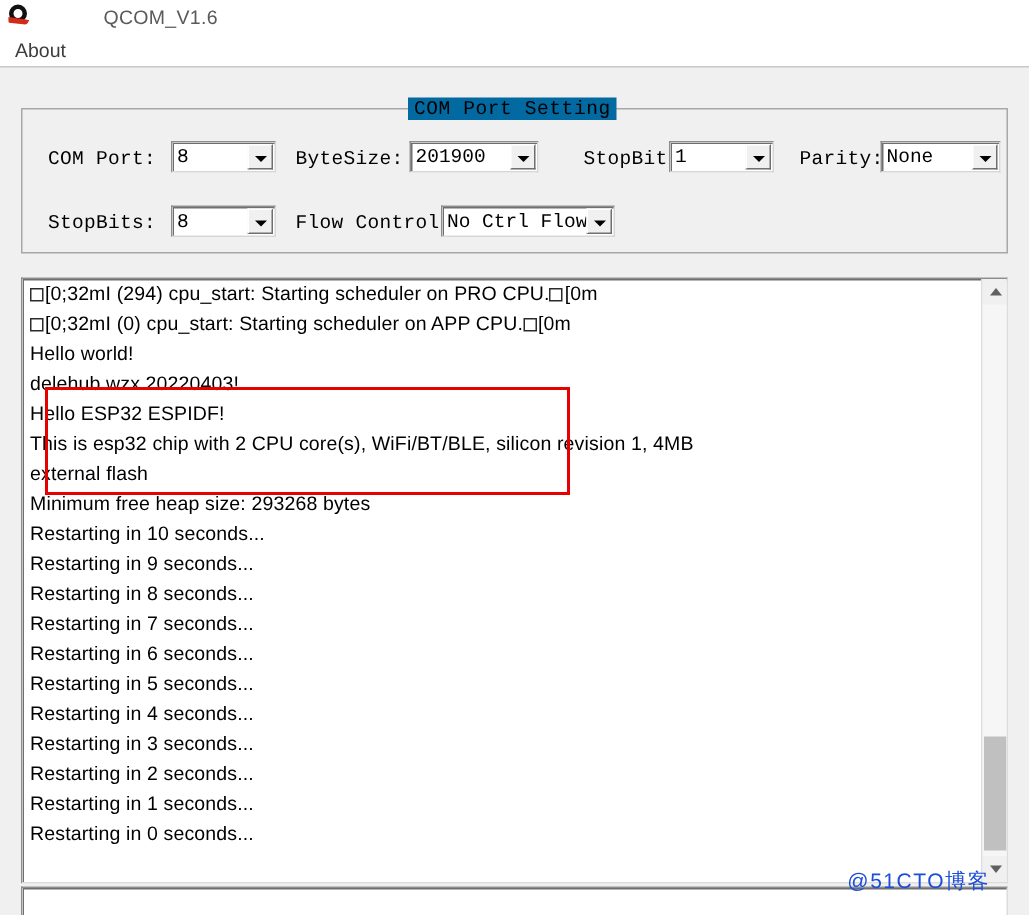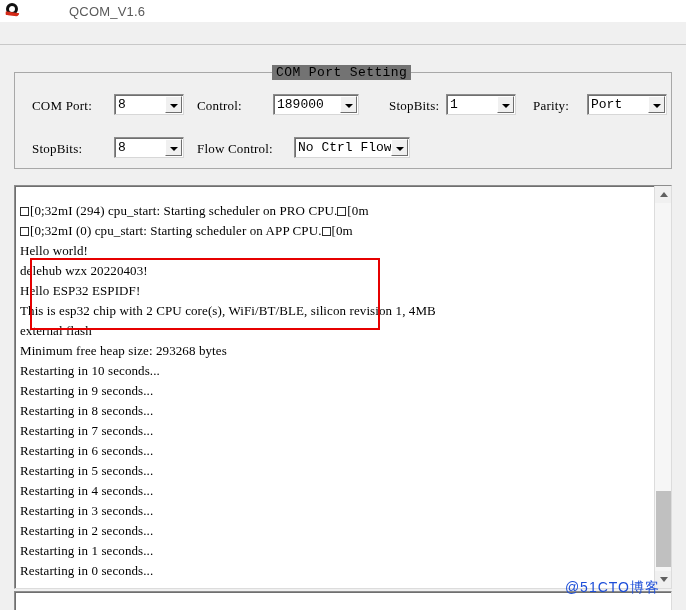--- a/index.html
+++ b/index.html
@@ -84,32 +84,32 @@
   }
   .gb-frame {
     position: absolute; left: 0; top: 7px;
     width: 658px; height: 97px;
     border: 1px solid #a8a8a8;
     background: transparent;
   }
   .gb-title {
     position: absolute;
     left: 258px; top: 0px;
-    background: #737373;
+    background: #0369a1;
     padding: 0 4px;
     font-family: "Liberation Mono", monospace;
     font-size: 13px;
     color: #000000;
     white-space: nowrap;
     letter-spacing: .4px;
   }
 
   .field-label {
     position: absolute;
-    font-family: Liberation Serif, serif;
+    font-family: Liberation Mono, monospace;
     font-size: 13px;
     color: #000000;
     white-space: nowrap;
     letter-spacing: .2px;
   }
 
   
   .combo {
     position: absolute;
     height: 21px;
@@ -177,22 +177,22 @@
     border: 1px solid #8d8d8d;
     border-right-color: #dcdcdc;
     border-bottom-color: #dcdcdc;
     box-shadow: inset 1px 1px 0 #6f6f6f;
     overflow: hidden;
   }
   .terminal {
     position: absolute;
     left: 0; top: 0;
     width: 572px; height: 402px;
-    padding: 15px 2px 0 5px;
-    font-family: Liberation Serif, serif;
+    padding: 0 2px 0 5px;
+    font-family: Liberation Sans, sans-serif;
     font-size: 13px;
     line-height: 20px;
     color: #000000;
     white-space: pre;
     overflow: hidden;
     letter-spacing: .1px;
   }
   .terminal .line { height: 20px; }
   .esc-box {
     display: inline-block;
@@ -288,48 +288,51 @@
 <div id="app">
 
   <div class="titlebar">
     <div class="app-icon">
       <div class="q-ring"></div>
       <div class="q-tail"></div>
     </div>
     <div class="title-text">QCOM_V1.6</div>
   </div>
 
+  <div class="menubar">
+    <div class="menu-item">About</div>
+  </div>
 
   <div class="client">
 
     <div class="groupbox">
       <div class="gb-frame"></div>
       <div class="gb-title">COM Port Setting</div>
 
       <div class="field-label" style="left:18px; top:33px;">COM Port:</div>
       <div class="combo" style="left:100px; top:29px; width:70px;">
         <div class="cb-value">8</div>
         <div class="cb-btn"></div>
       </div>
 
-      <div class="field-label" style="left:183px; top:33px;">Control:</div>
+      <div class="field-label" style="left:183px; top:33px;">ByteSize:</div>
       <div class="combo" style="left:259px; top:29px; width:86px;">
-        <div class="cb-value">189000</div>
+        <div class="cb-value">201900</div>
         <div class="cb-btn"></div>
       </div>
 
       <div class="field-label" style="left:375px; top:33px;">StopBits:</div>
       <div class="combo" style="left:432px; top:29px; width:70px;">
         <div class="cb-value">1</div>
         <div class="cb-btn"></div>
       </div>
 
       <div class="field-label" style="left:519px; top:33px;">Parity:</div>
       <div class="combo" style="left:573px; top:29px; width:80px;">
-        <div class="cb-value">Port</div>
+        <div class="cb-value">None</div>
         <div class="cb-btn"></div>
       </div>
 
       <div class="field-label" style="left:18px; top:76px;">StopBits:</div>
       <div class="combo" style="left:100px; top:72px; width:70px;">
         <div class="cb-value">8</div>
         <div class="cb-btn"></div>
       </div>
 
       <div class="field-label" style="left:183px; top:76px;">Flow Control:</div>

